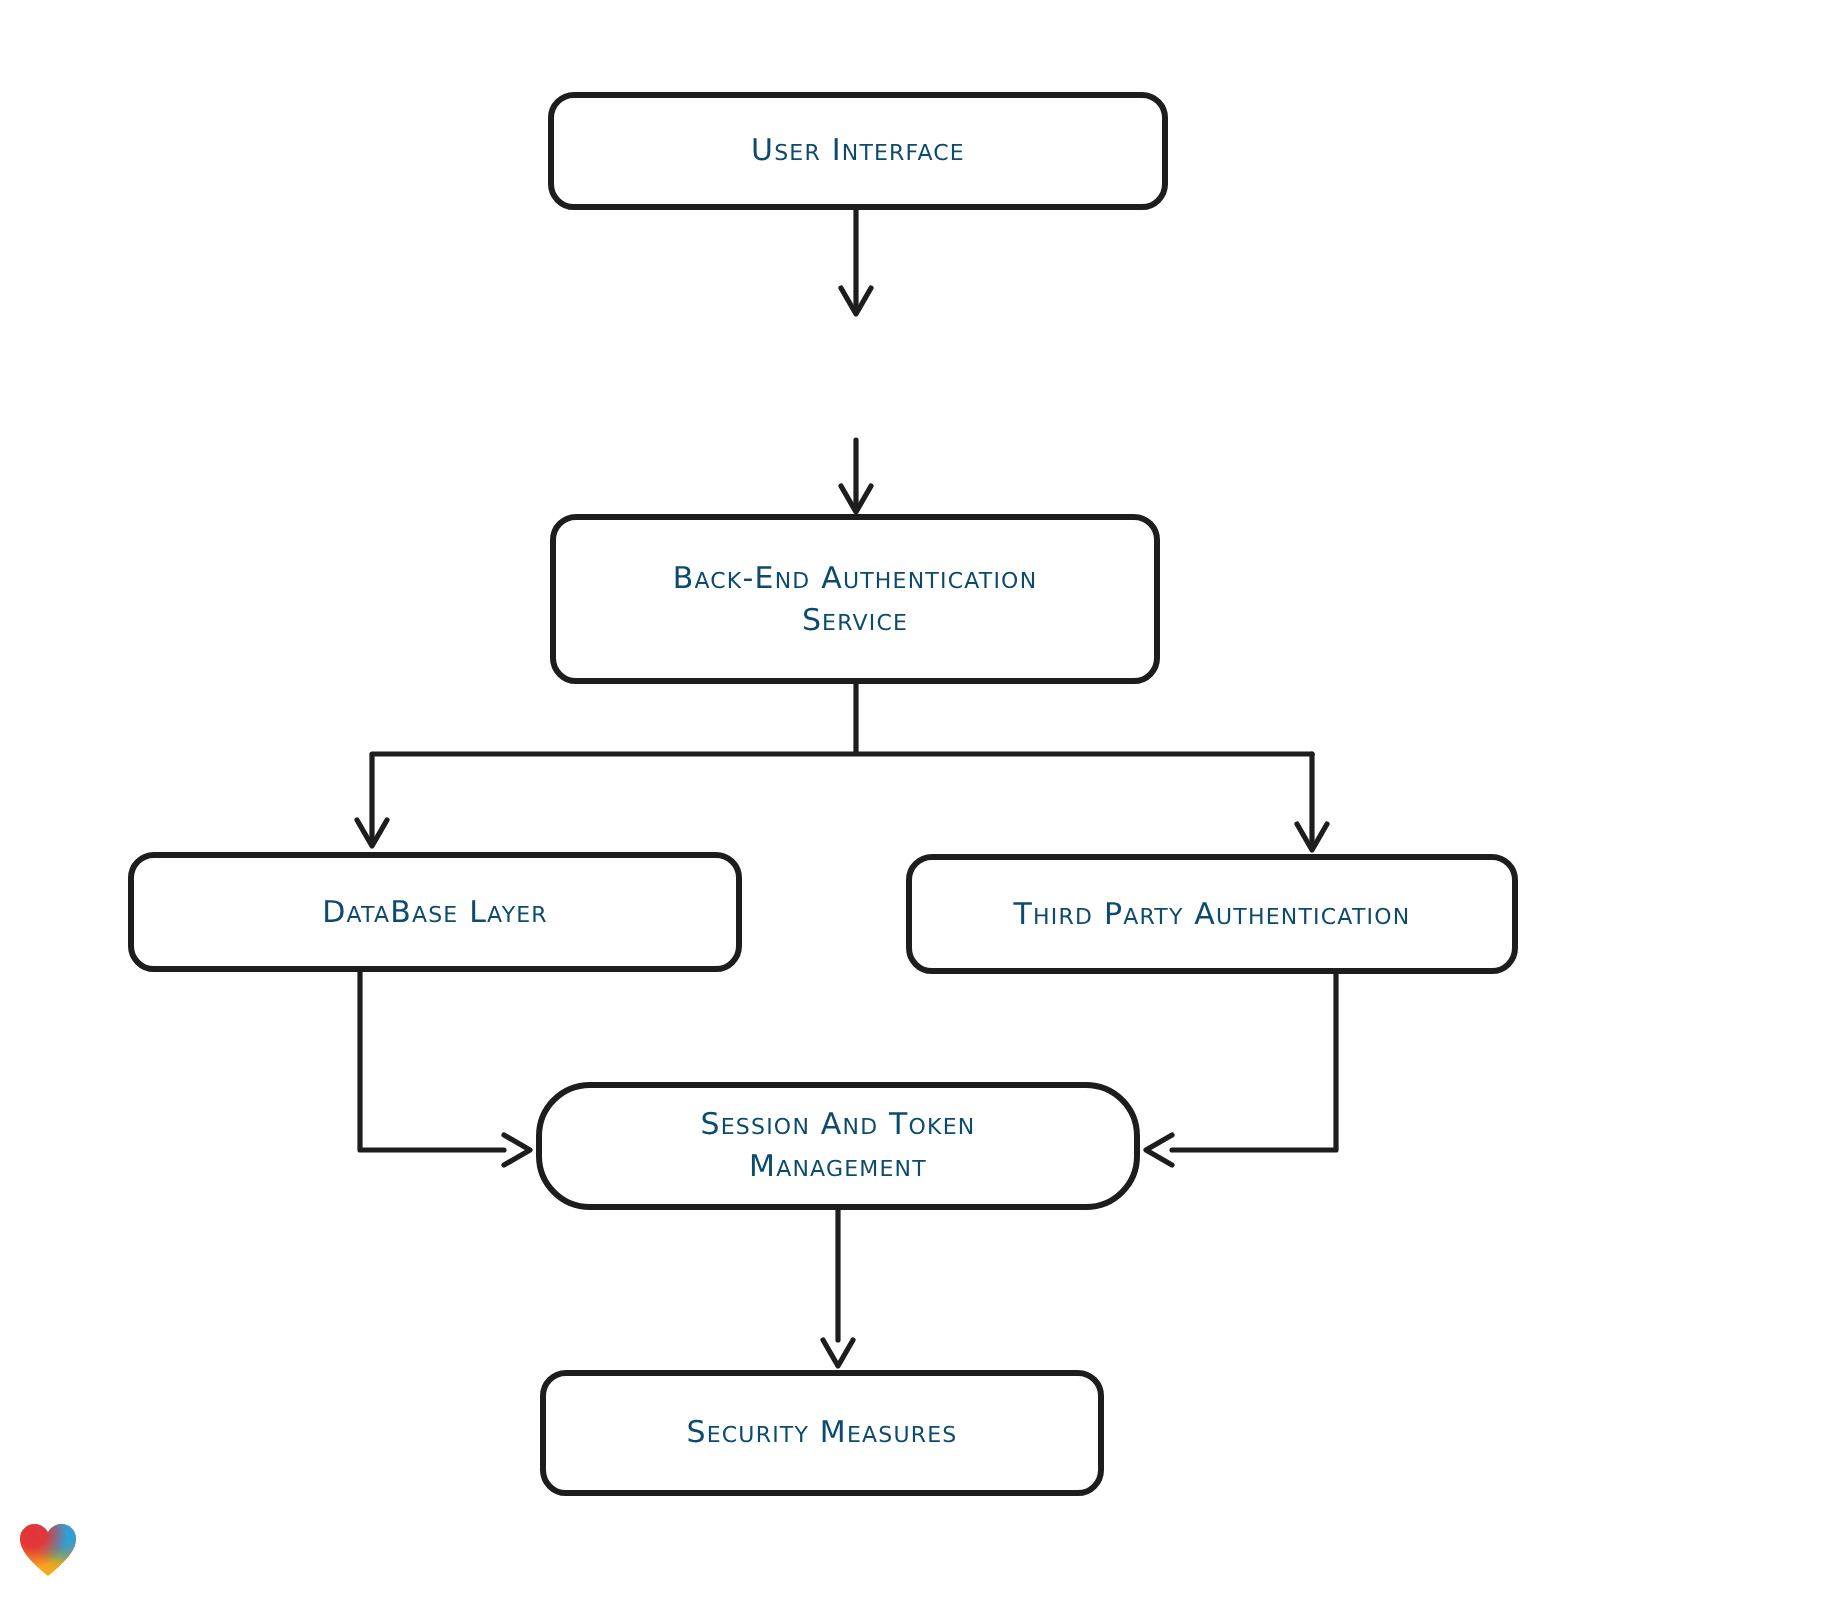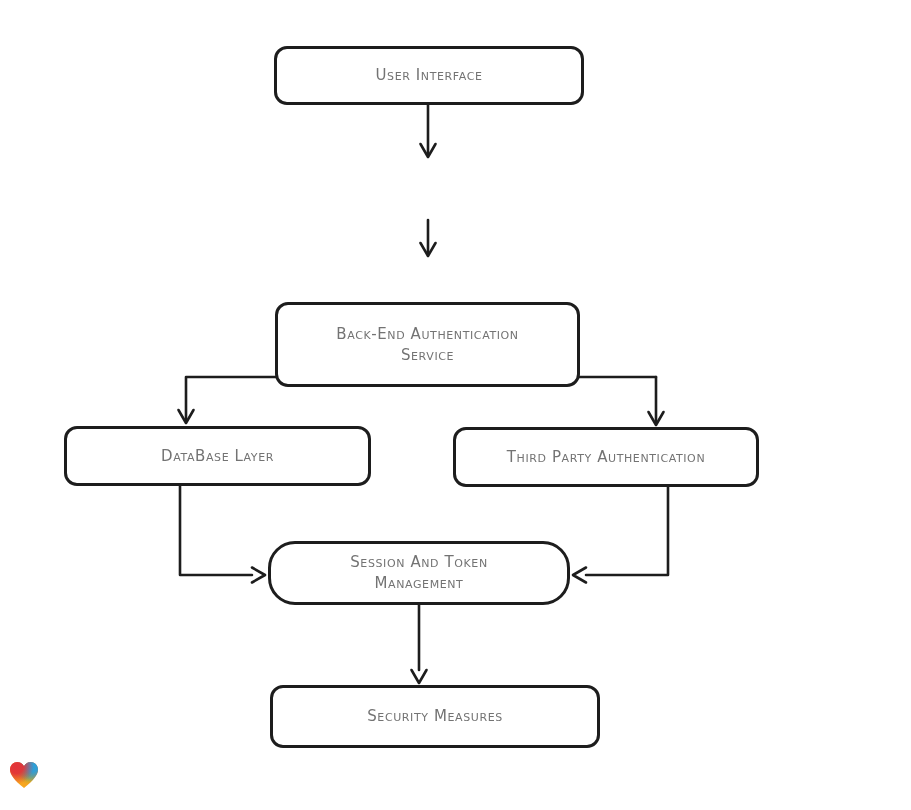--- a/index.html
+++ b/index.html
@@ -34,30 +34,30 @@
     justify-content: center;
     text-align: center;
     padding: 0 12px;
   }
   .node.narrow { padding: 0 36px; }
   .node-label {
     font-size: 15px;
     line-height: 21px;
     font-variant: small-caps;
     letter-spacing: 0.6px;
-    color: #737373;
+    color: #0c4a6e;
     font-weight: 500;
   }
   #node-user-interface                  { left: 274px; top: 46px;  width: 310px; height: 59px; }
   #node-front-end-api-calls             { left: 274px; top: 158px; width: 310px; height: 62px; }
-  #node-back-end-authentication-service { left: 275px; top: 257px; width: 305px; height: 85px; margin-top: 45px; }
+  #node-back-end-authentication-service { left: 275px; top: 257px; width: 305px; height: 85px; }
   #node-database-layer                  { left: 64px;  top: 426px; width: 307px; height: 60px; }
   #node-third-party-authentication      { left: 453px; top: 427px; width: 306px; height: 60px; }
   #node-session-and-token-management    { left: 268px; top: 541px; width: 302px; height: 64px; border-radius: 27px; }
-  #node-security-measures               { left: 270px; top: 685px; width: 330px; height: 63px; }
+  #node-security-measures               { left: 270px; top: 685px; width: 282px; height: 63px; }
   #heart-logo {
     position: absolute;
     left: 9px; top: 761px;
     width: 30px; height: 28px;
     cursor: pointer;
   }
   #heart-logo .heart-shape {
     width: 30px; height: 28px;
     clip-path: path('M15 27 C5.5 19.5 1 13.5 1 8.5 C1 4 4.6 1 8.3 1 C11.2 1 13.8 2.8 15 5.2 C16.2 2.8 18.8 1 21.7 1 C25.4 1 29 4 29 8.5 C29 13.5 24.5 19.5 15 27 Z');
     background:

